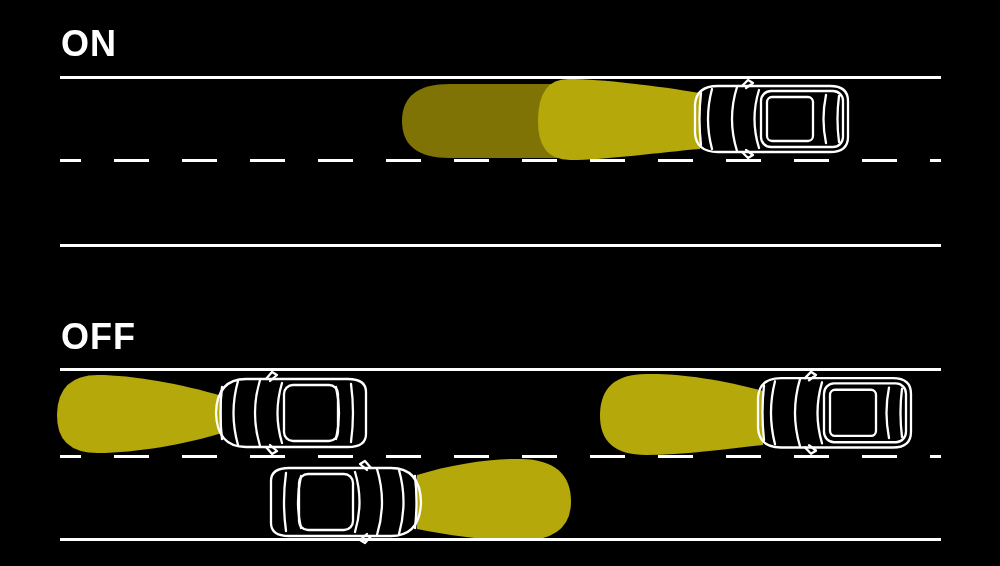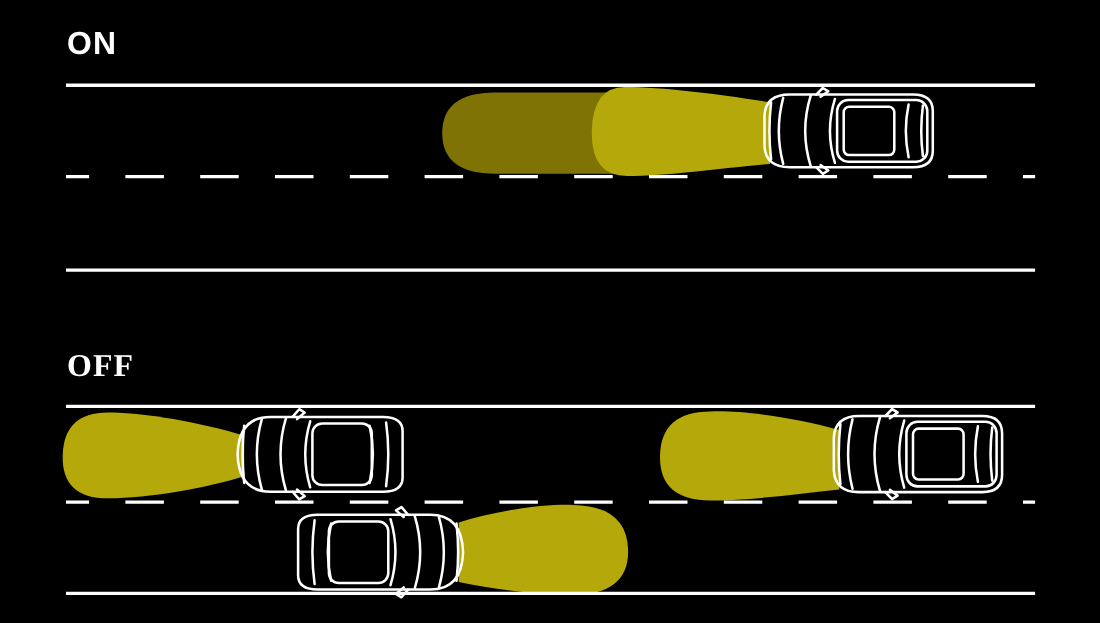--- a/index.html
+++ b/index.html
@@ -11,42 +11,42 @@
     position: relative;
     width: 1000px;
     height: 566px;
     overflow: hidden;
     font-family: "Liberation Sans", sans-serif;
   }
   .scene-label {
     position: absolute;
     left: 61px;
     color: #fff;
-    font-size: 29px;
+    font-size: 36px;
     font-weight: bold;
     letter-spacing: 1px;
     line-height: 1;
     user-select: none;
   }
   .scene-label.on  { top: 26px; }
   .scene-label.off { top: 319px; }
   svg.diagram {
     position: absolute;
     left: 0;
     top: 0;
   }
 </style>
 </head>
 <body style="background: rgb(0, 0, 0);">
 
 <div class="canvas">
 
   <div class="scene-label on" style="color: rgb(255, 255, 255);">ON</div>
 
-  <div class="scene-label off" style="color: rgb(255, 255, 255); font-family: Liberation Serif, serif;">OFF</div>
+  <div class="scene-label off" style="color: rgb(255, 255, 255);">OFF</div>
 
   <svg class="diagram" width="1000" height="566" viewBox="0 0 1000 566">
 
     <defs>
 
       <g id="car-suv" fill="none" stroke-width="2.3" stroke-linecap="round" stroke-linejoin="round" stroke="#ffffff">
         <path d="M26 3 H138 Q156 3 156 18 V54 Q156 69 138 69 H26 Q4 69 3 50 V22 Q4 3 26 3 Z"></path>
         <path d="M9 10 Q6 36 9 62"></path>
         <path d="M20 6 Q12 36 20 66"></path>
         <path d="M45 4 Q35 36 45 68"></path>

